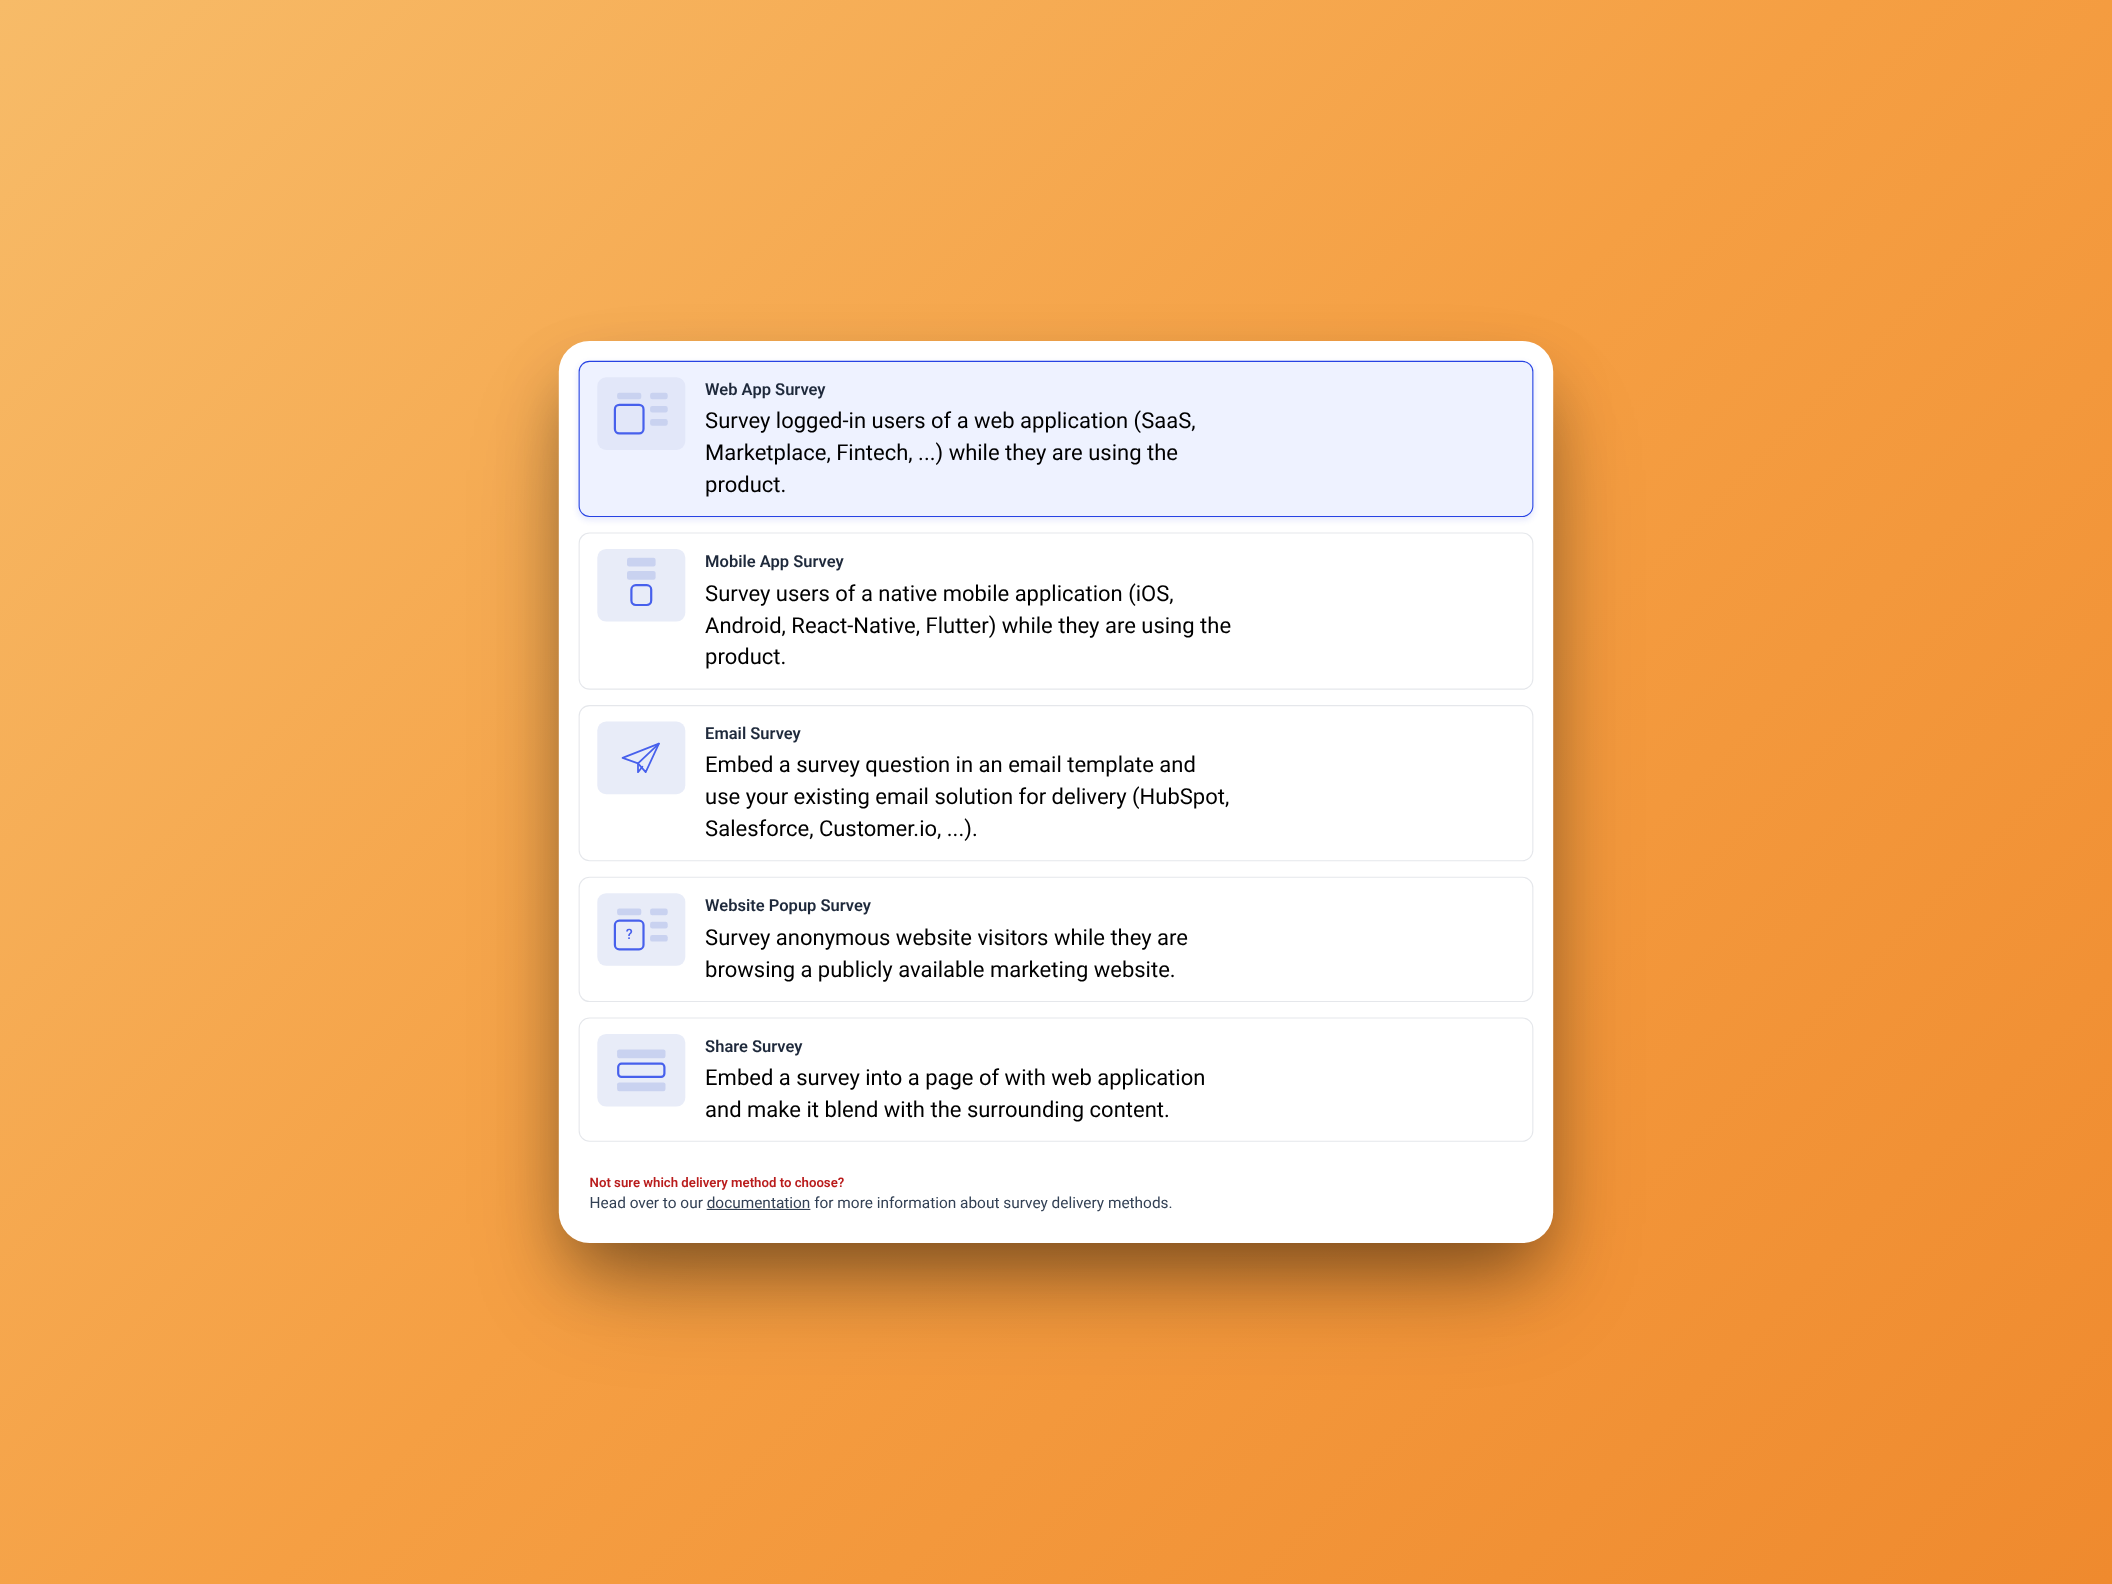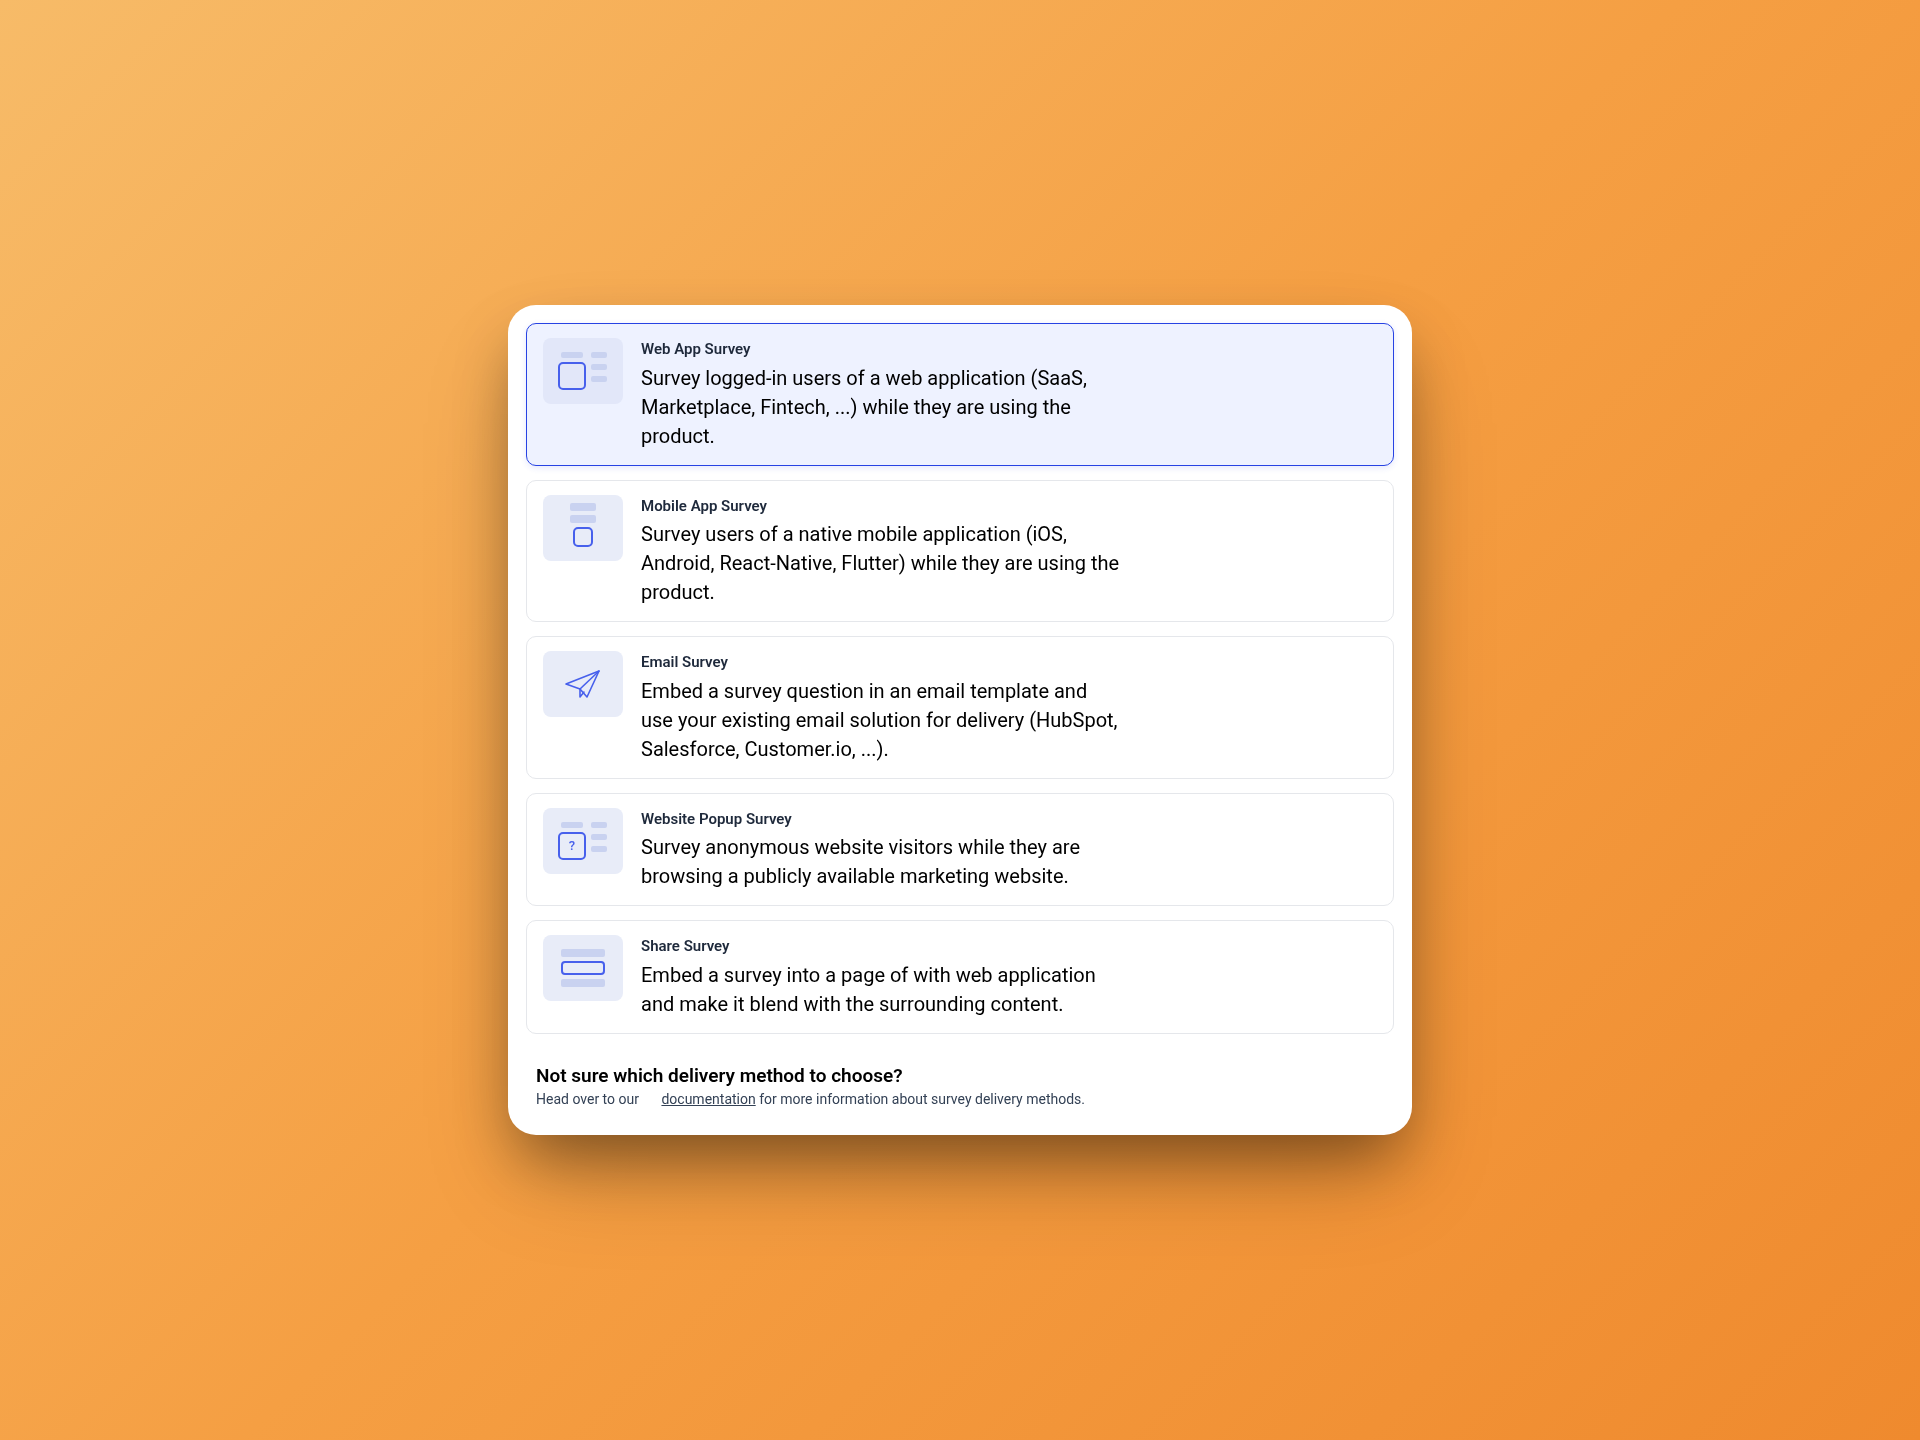--- a/index.html
+++ b/index.html
@@ -59,34 +59,33 @@
     .opt-desc {
       font-size: 20px;
       color: #000000;
       line-height: 1.45;
       max-width: 480px;
     }
     .footer {
       padding: 16px 10px 10px 10px;
     }
     .footer-title {
-      font-size: 19px;
+      font-size: 12px;
       font-weight: 600;
-      color: #000000;
+      color: #b91c1c;
       margin-bottom: 4px;
     }
     .footer-text {
       font-size: 14px;
       color: #334155;
     }
     .doc-link {
       color: #334155;
       text-decoration: underline;
       cursor: pointer;
-      margin-left: 19px;
     }
 
     
     .wireframe {
       position: relative;
       width: 56px;
       height: 42px;
     }
     .wf-bar {
       position: absolute;

